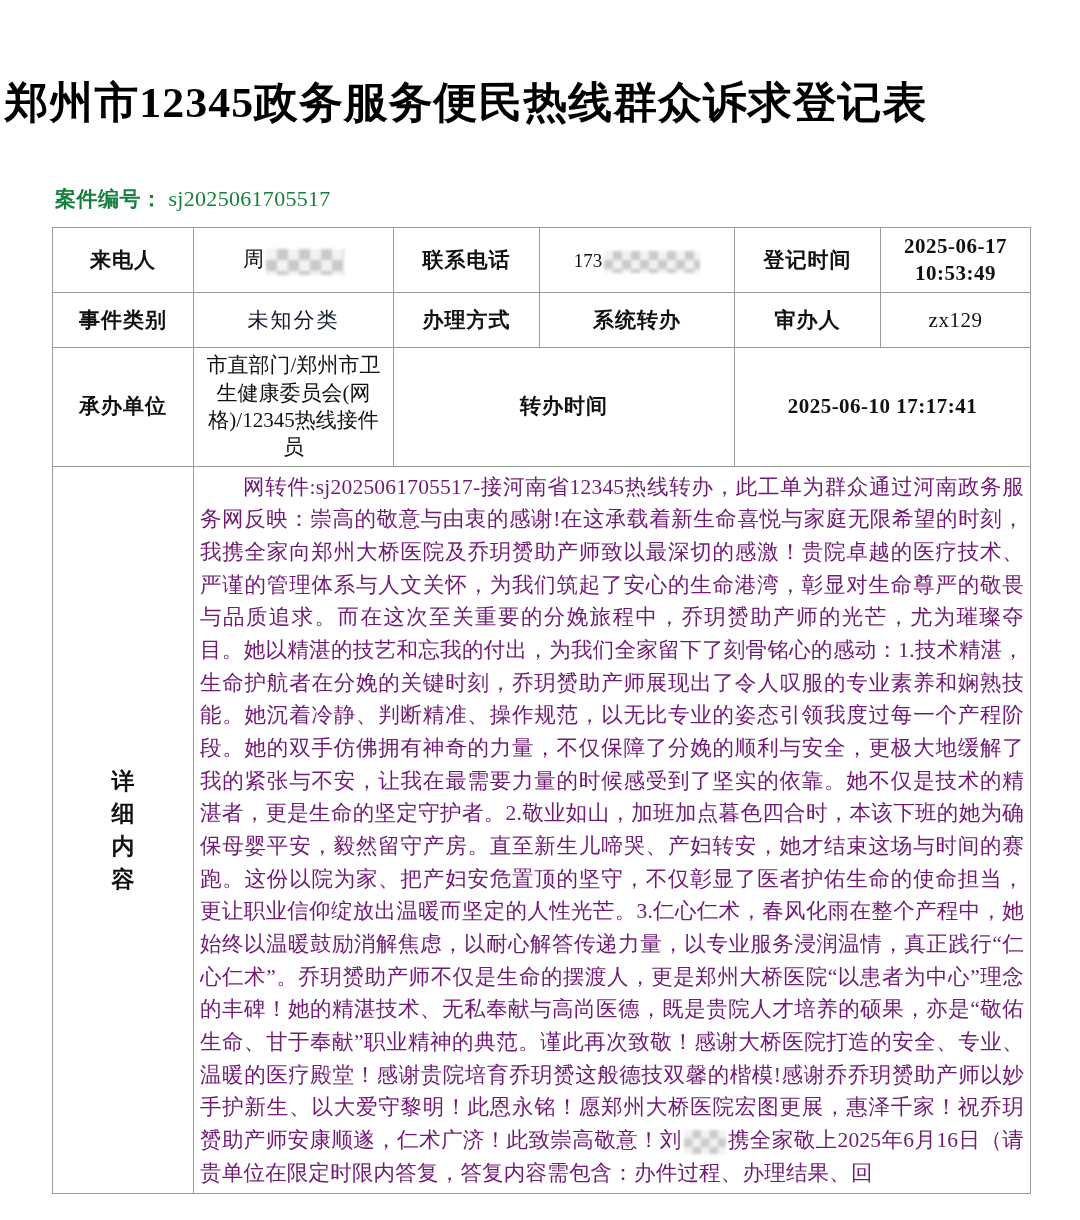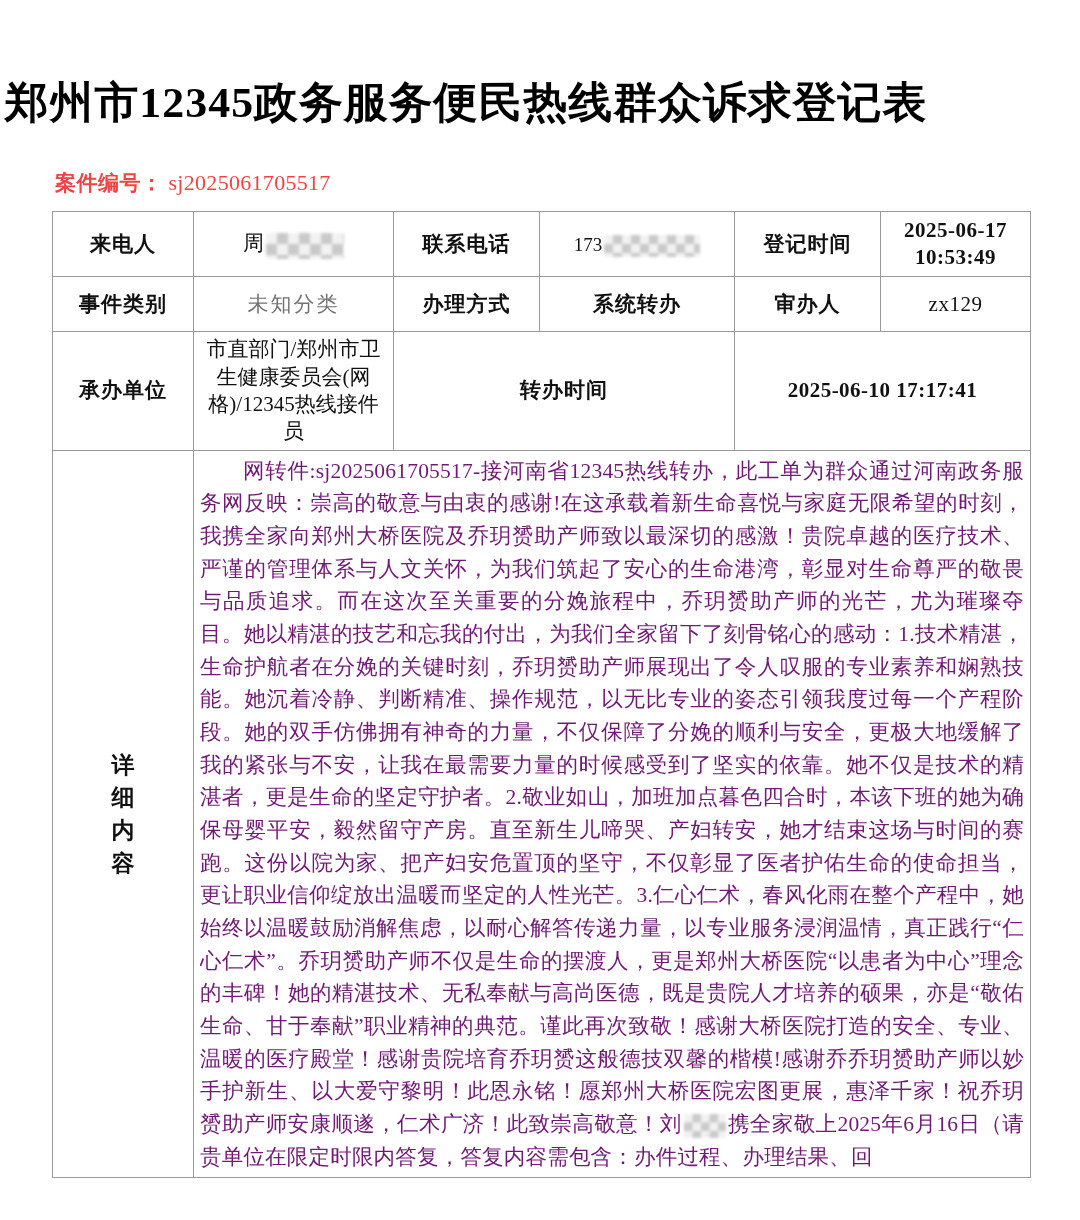--- a/index.html
+++ b/index.html
@@ -30,23 +30,23 @@
     letter-spacing: 1px;
     color: #000000;
     padding-top: 78px;
     line-height: 1.15;
     font-family: "Liberation Serif", "DejaVu Serif", serif;
     transform: scaleX(1.02);
   }
 
   
   .case-line {
-    margin: 42px 0 0 55px;
+    margin: 58px 0 0 55px;
     font-size: 22px;
-    color: #ef4444;
+    color: #15803d;
     letter-spacing: 0.5px;
   }
   .case-label {
     font-weight: bold;
     font-family: "DejaVu Sans", "Liberation Sans", sans-serif;
     font-size: 21px;
   }
   .case-value {
     font-family: "Liberation Serif", "DejaVu Serif", serif;
     font-size: 22px;
@@ -74,21 +74,21 @@
     font-family: "DejaVu Sans", "Liberation Sans", sans-serif;
     font-size: 21px;
     letter-spacing: 1px;
     white-space: nowrap;
   }
   .val {
     font-family: "Liberation Serif", "DejaVu Serif", serif;
     font-size: 20px;
   }
   .val-gray {
-    color: #737373;
+    color: #0f172a;
     font-size: 19px;
     letter-spacing: 2px;
   }
   .val-left {
     text-align: left;
     padding-left: 12px;
     font-size: 20px;
     letter-spacing: 0.5px;
   }
   .val-small {

